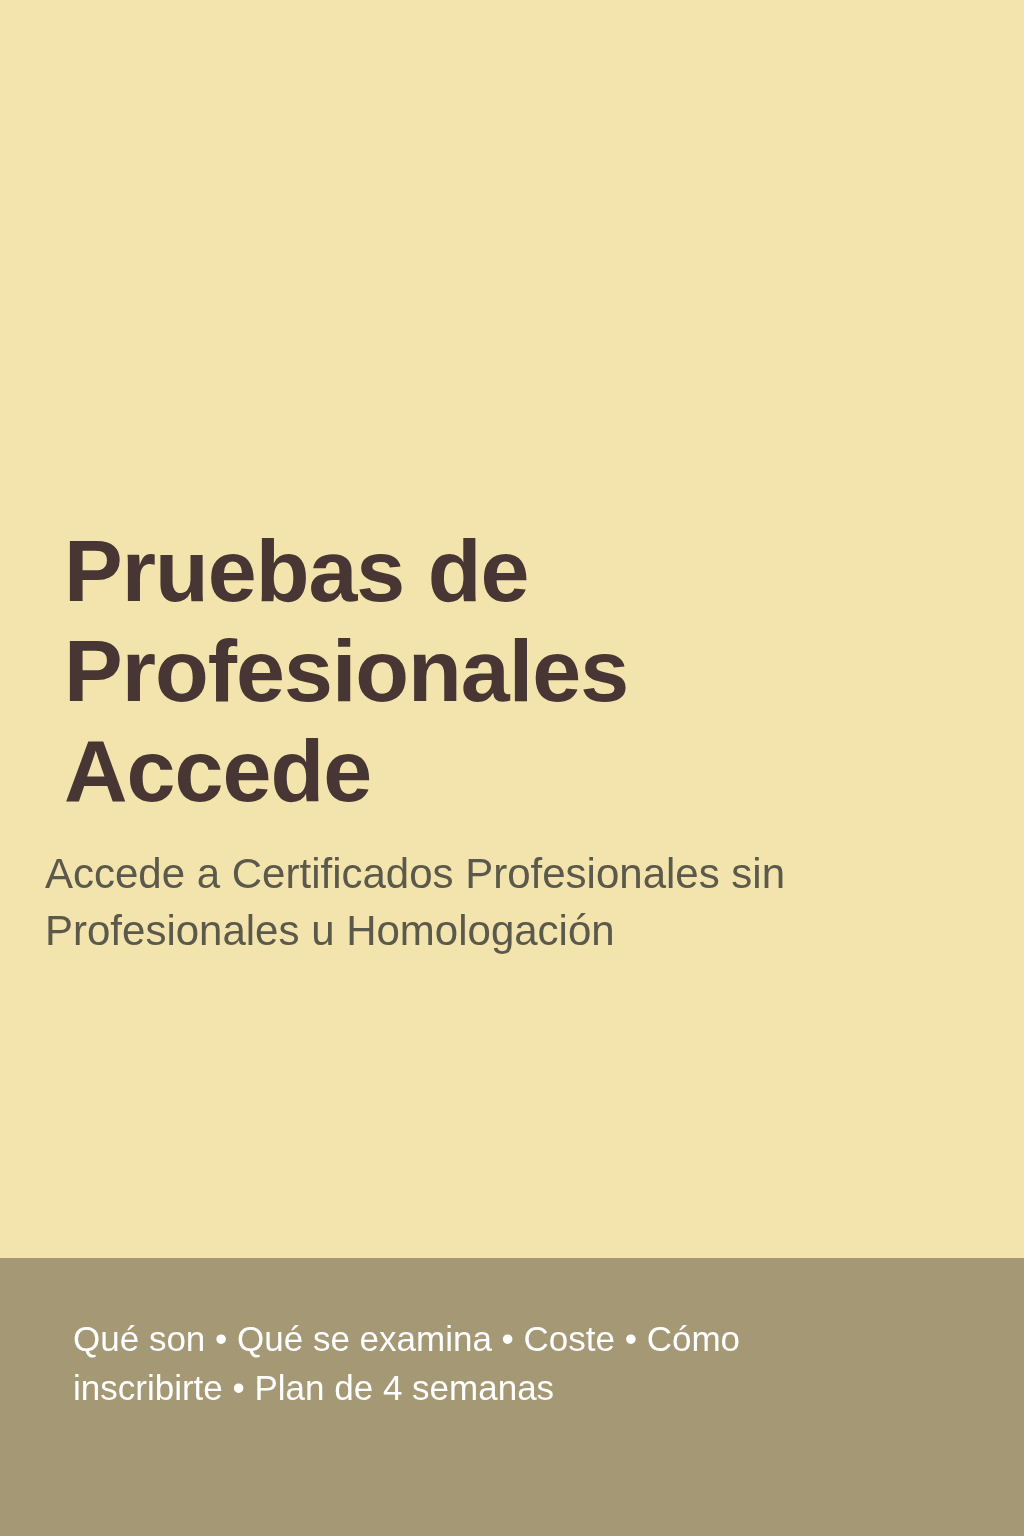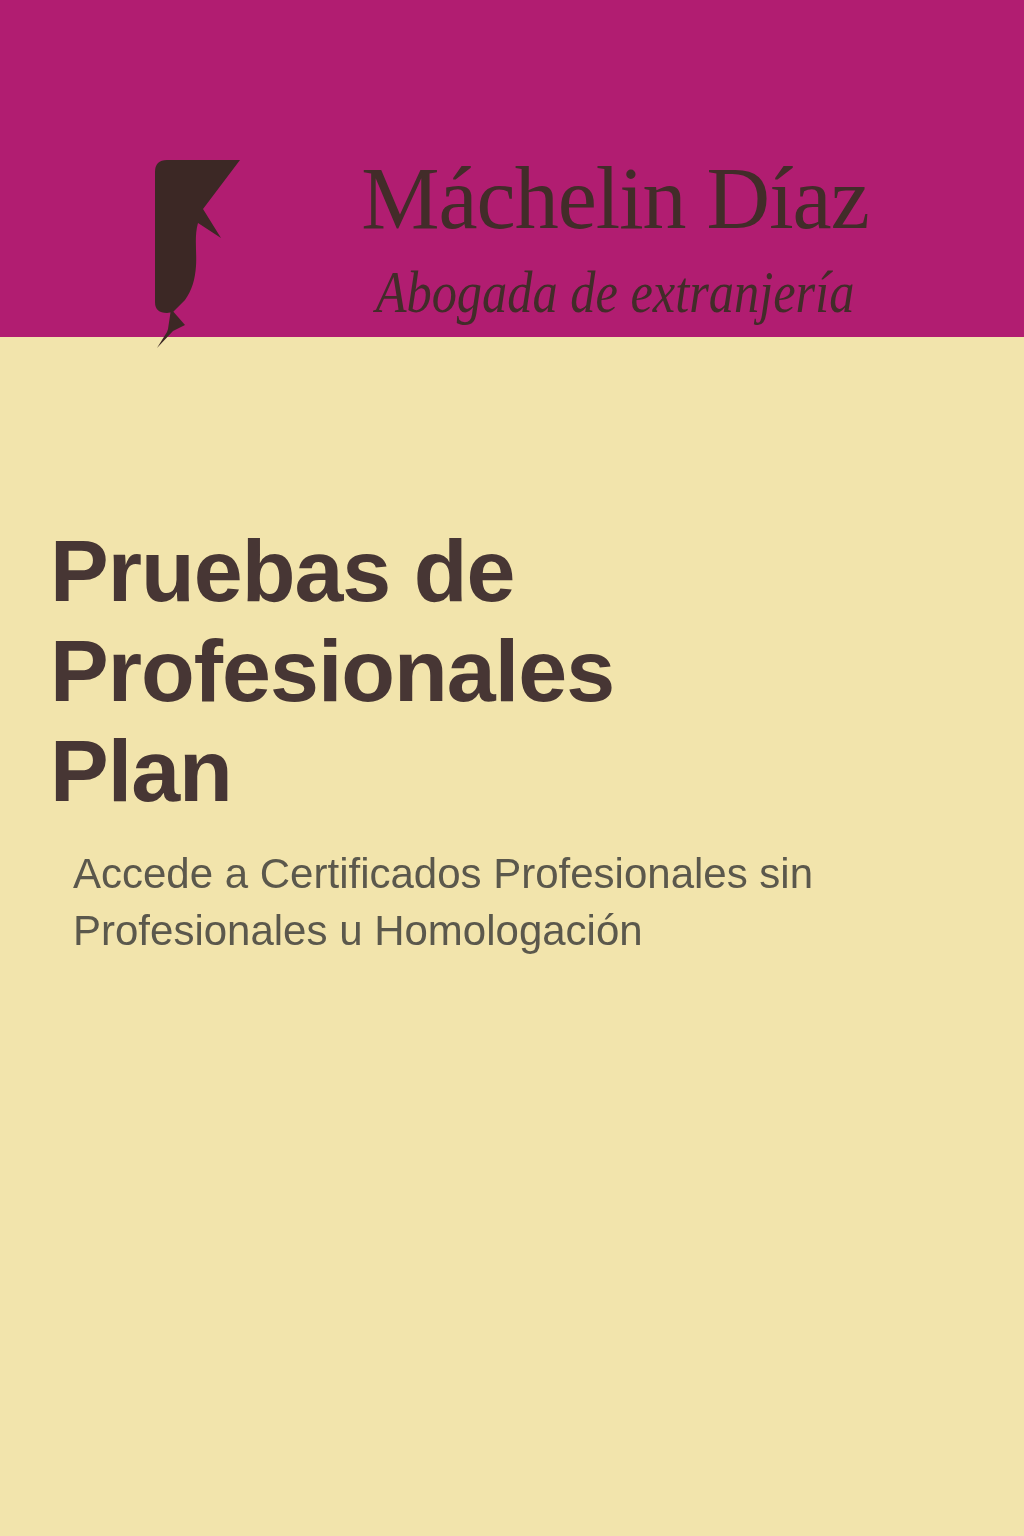--- a/index.html
+++ b/index.html
@@ -64,34 +64,34 @@
   
   .main {
     position: absolute;
     left: 0; top: 337px;
     width: 1024px;
     height: 921px;
     background: var(--cream, #F2E4AC);
   }
   .title {
     margin: 0;
-    padding: 184px 0 0 50px;
+    padding: 184px 0 0 64px;
     font-weight: bold;
     color: var(--title-brown, #473634);
   }
   .title-line {
     display: block;
     font-size: 88px;
     line-height: 100px;
     letter-spacing: -1px;
     white-space: nowrap;
   }
   .subtitle {
     margin: 0;
-    padding: 24px 0 0 73px;
+    padding: 24px 0 0 45px;
     color: var(--subtitle-gray, #5B584C);
   }
   .subtitle-line {
     display: block;
     font-size: 42px;
     line-height: 57px;
     white-space: nowrap;
   }
 
   
@@ -112,57 +112,33 @@
     font-size: 35px;
     line-height: 49px;
     white-space: nowrap;
   }
 </style>
 </head>
 <body>
 
 <div class="page">
 
-  <div class="header">
-
-    <svg class="logo" viewBox="0 0 115 200" xmlns="http://www.w3.org/2000/svg" aria-hidden="true">
-      <path fill="var(--logo-brown, #3C2825)" d="M 22,8
-               L 95,8
-               L 58,57
-               L 76,86
-               L 53,71
-               C 49,85 52,100 51,114
-               C 50,128 47,138 40,148
-               L 28,160
-               L 22,161
-               Q 10,161 10,150
-               L 10,20
-               Q 10,8 22,8
-               Z"></path>
-      <path fill="var(--logo-brown, #3C2825)" d="M 26,157
-               L 40,173
-               L 28,179
-               L 12,196
-               L 22,180
-               L 23,177
-               Z"></path>
-    </svg>
-
-    <div class="brand">
-      <div class="brand-name">Máchelin Díaz</div>
-      <div class="brand-tagline">Abogada de extranjería</div>
-    </div>
-  </div>
 
   <div class="main">
     <h1 class="title">
       <span class="title-line">Pruebas de</span>
       <span class="title-line">Profesionales</span>
-      <span class="title-line">Plan</span>
+      <span class="title-line">Accede</span>
     </h1>
     <p class="subtitle">
       <span class="subtitle-line">Accede a Certificados Profesionales sin</span>
       <span class="subtitle-line">Profesionales u Homologación</span>
     </p>
   </div>
 
+  <div class="footer">
+    <p class="footer-topics">
+      <span class="footer-line">Qué son • Qué se examina • Coste • Cómo</span>
+      <span class="footer-line">inscribirte • Plan de 4 semanas</span>
+    </p>
+  </div>
 
 </div>
 
 </body></html>

